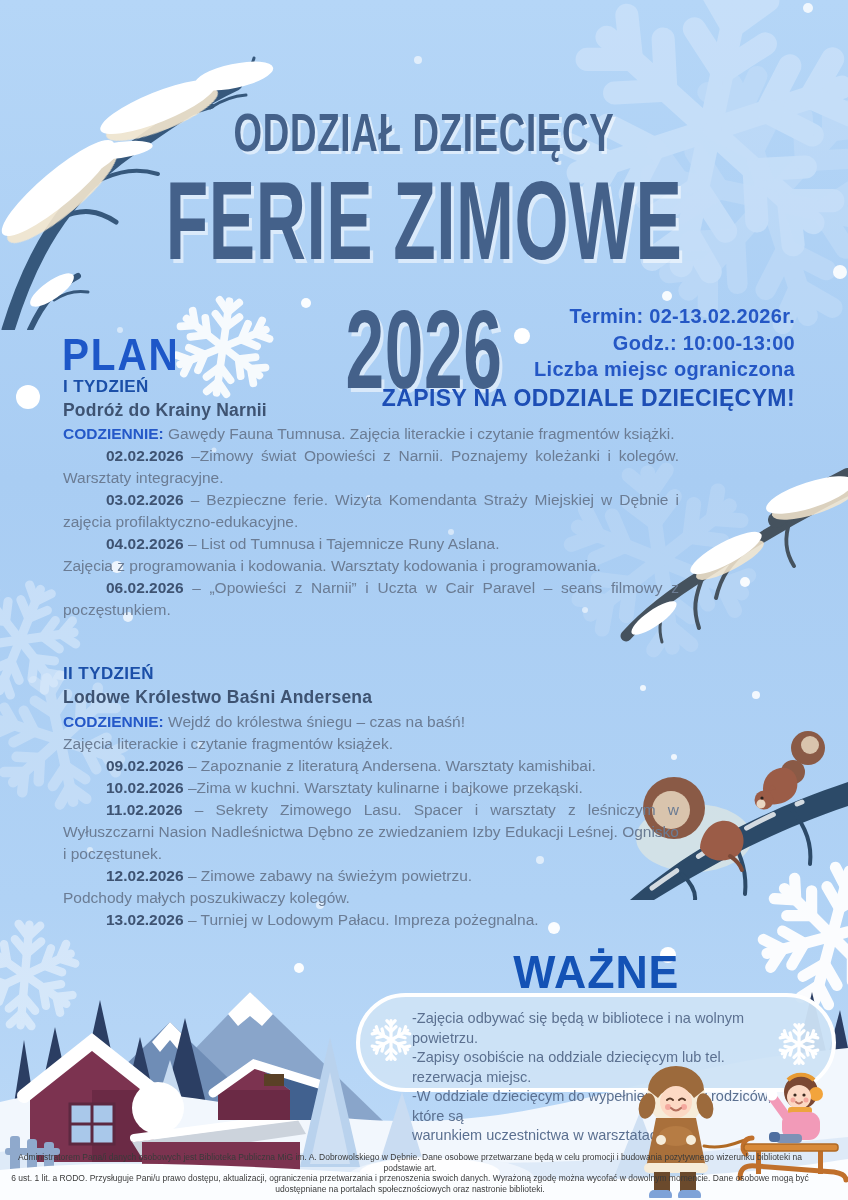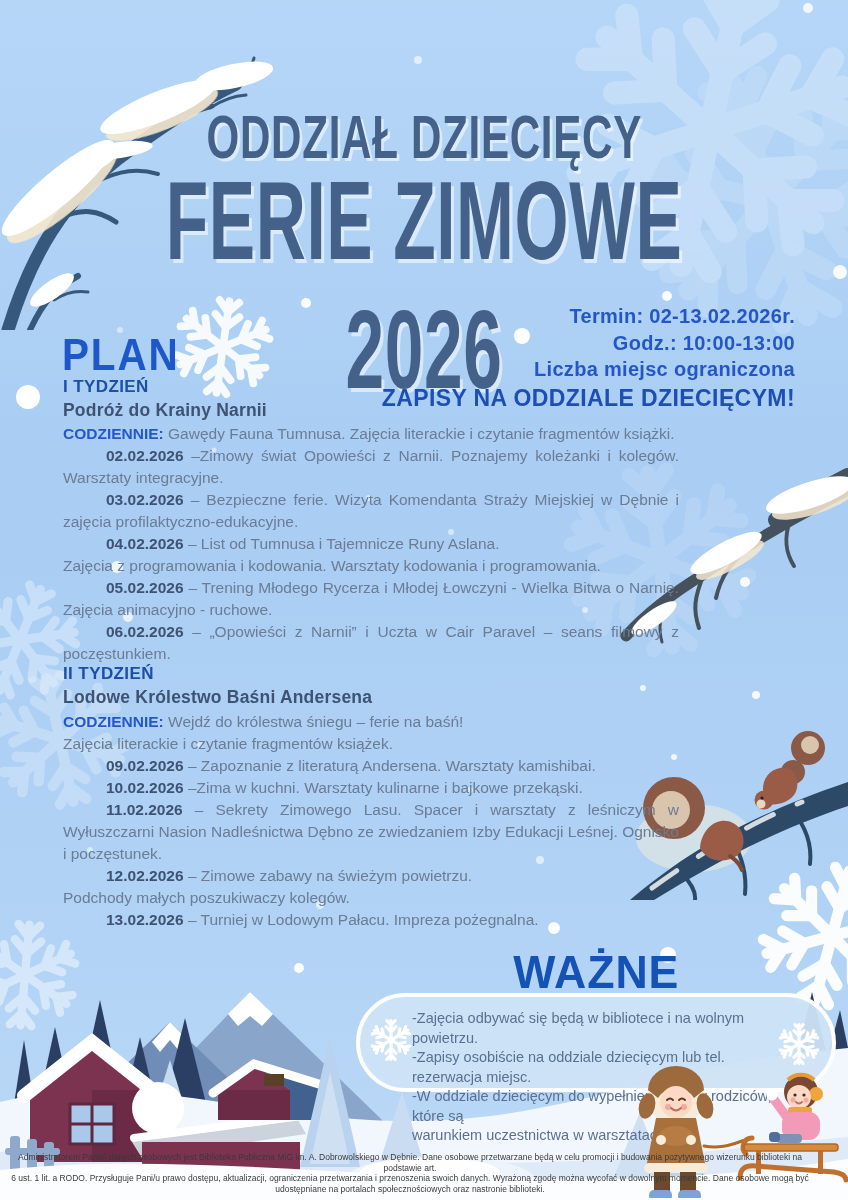--- a/index.html
+++ b/index.html
@@ -4,21 +4,21 @@
 <style>
   html,body{margin:0;padding:0;background:#dfeefc;}
   .poster{position:relative;width:848px;height:1200px;overflow:hidden;margin:0 auto;
     background:linear-gradient(180deg,#b5d6f7 0%,#a9cdf3 40%,#b0d2f5 75%,#bcd9f7 100%);
     font-family:"Liberation Sans",sans-serif;}
   .abs{position:absolute;}
   .flk{position:absolute;pointer-events:none;}
   .cond{display:inline-block;transform-origin:center top;}
   
   .title-wrap{left:0;top:0;width:848px;text-align:center;}
-  .t1{top:101px;font-weight:bold;font-size:62px;letter-spacing:1px;color:#44618a;
+  .t1{top:101px;font-weight:bold;font-size:54px;letter-spacing:1px;color:#44618a;
       text-shadow:4px 3px 0 rgba(255,255,255,.55);}
   .t1 .cond{transform:scaleX(.68);}
   .t2{top:156px;font-weight:bold;font-size:112px;letter-spacing:1px;color:#44618a;
       text-shadow:5px 4px 0 rgba(255,255,255,.55);}
   .t2 .cond{transform:scaleX(.62);}
   
   .info{right:53px;top:303px;text-align:right;line-height:26.5px;}
   .info .ln{font-weight:bold;font-size:20px;color:#2457c5;letter-spacing:.3px;}
   .info .zap{font-weight:bold;font-size:23px;color:#1d4eb5;letter-spacing:.4px;margin-top:2px;}
   
@@ -278,29 +278,28 @@
 
   <div class="abs z5 wk-head" style="top:377px">I TYDZIEŃ</div>
   <div class="abs z5 wk-sub" style="top:400px">Podróż do Krainy Narnii</div>
   <div class="abs z5 sched-list" style="top:423px">
 
   <p class="sched"><b class="lbl daily">CODZIENNIE:</b> <span class="txt">Gawędy Fauna Tumnusa. Zajęcia literackie i czytanie fragmentów książki.</span></p>
       <p class="sched"><b class="lbl date">02.02.2026</b> <span class="txt">–Zimowy świat Opowieści z Narnii. Poznajemy koleżanki i kolegów. Warsztaty integracyjne.</span></p>
       <p class="sched"><b class="lbl date">03.02.2026</b> <span class="txt">– Bezpieczne ferie. Wizyta Komendanta Straży Miejskiej w Dębnie i zajęcia profilaktyczno-edukacyjne.</span></p>
       <p class="sched"><b class="lbl date">04.02.2026</b> <span class="txt">– List od Tumnusa i Tajemnicze Runy Aslana.</span></p>
       <p class="sched"> <span class="txt">Zajęcia z programowania i kodowania. Warsztaty kodowania i programowania.</span></p>
-      <p class="sched"><b class="lbl date">05.02.2026</b> <span class="txt">– Trening Młodego Rycerza i Młodej Łowczyni - Wielka Bitwa o Narnię. Zajęcia animacyjno - ruchowe.</span></p>
       <p class="sched"><b class="lbl date">06.02.2026</b> <span class="txt">– „Opowieści z Narnii” i Uczta w Cair Paravel – seans filmowy z poczęstunkiem.</span></p>
     </div>
 
   <div class="abs z5 wk-head" style="top:664px">II TYDZIEŃ</div>
   <div class="abs z5 wk-sub" style="top:687px">Lodowe Królestwo Baśni Andersena</div>
   <div class="abs z5 sched-list" style="top:711px">
 
-  <p class="sched"><b class="lbl daily">CODZIENNIE:</b> <span class="txt">Wejdź do królestwa śniegu – ferie na baśń!</span></p>
+  <p class="sched"><b class="lbl daily">CODZIENNIE:</b> <span class="txt">Wejdź do królestwa śniegu – czas na baśń!</span></p>
       <p class="sched"> <span class="txt">Zajęcia literackie i czytanie fragmentów książek.</span></p>
       <p class="sched"><b class="lbl date">09.02.2026</b> <span class="txt">– Zapoznanie z literaturą Andersena. Warsztaty kamishibai.</span></p>
       <p class="sched"><b class="lbl date">10.02.2026</b> <span class="txt">–Zima w kuchni. Warsztaty kulinarne i bajkowe przekąski.</span></p>
       <p class="sched"><b class="lbl date">11.02.2026</b> <span class="txt">– Sekrety Zimowego Lasu. Spacer i warsztaty z leśniczym w Wyłuszczarni Nasion Nadleśnictwa Dębno ze zwiedzaniem Izby Edukacji Leśnej. Ognisko i poczęstunek.</span></p>
       <p class="sched"><b class="lbl date">12.02.2026</b> <span class="txt">– Zimowe zabawy na świeżym powietrzu.</span></p>
       <p class="sched"> <span class="txt">Podchody małych poszukiwaczy kolegów.</span></p>
       <p class="sched"><b class="lbl date">13.02.2026</b> <span class="txt">– Turniej w Lodowym Pałacu. Impreza pożegnalna.</span></p>
     </div>
 
   

